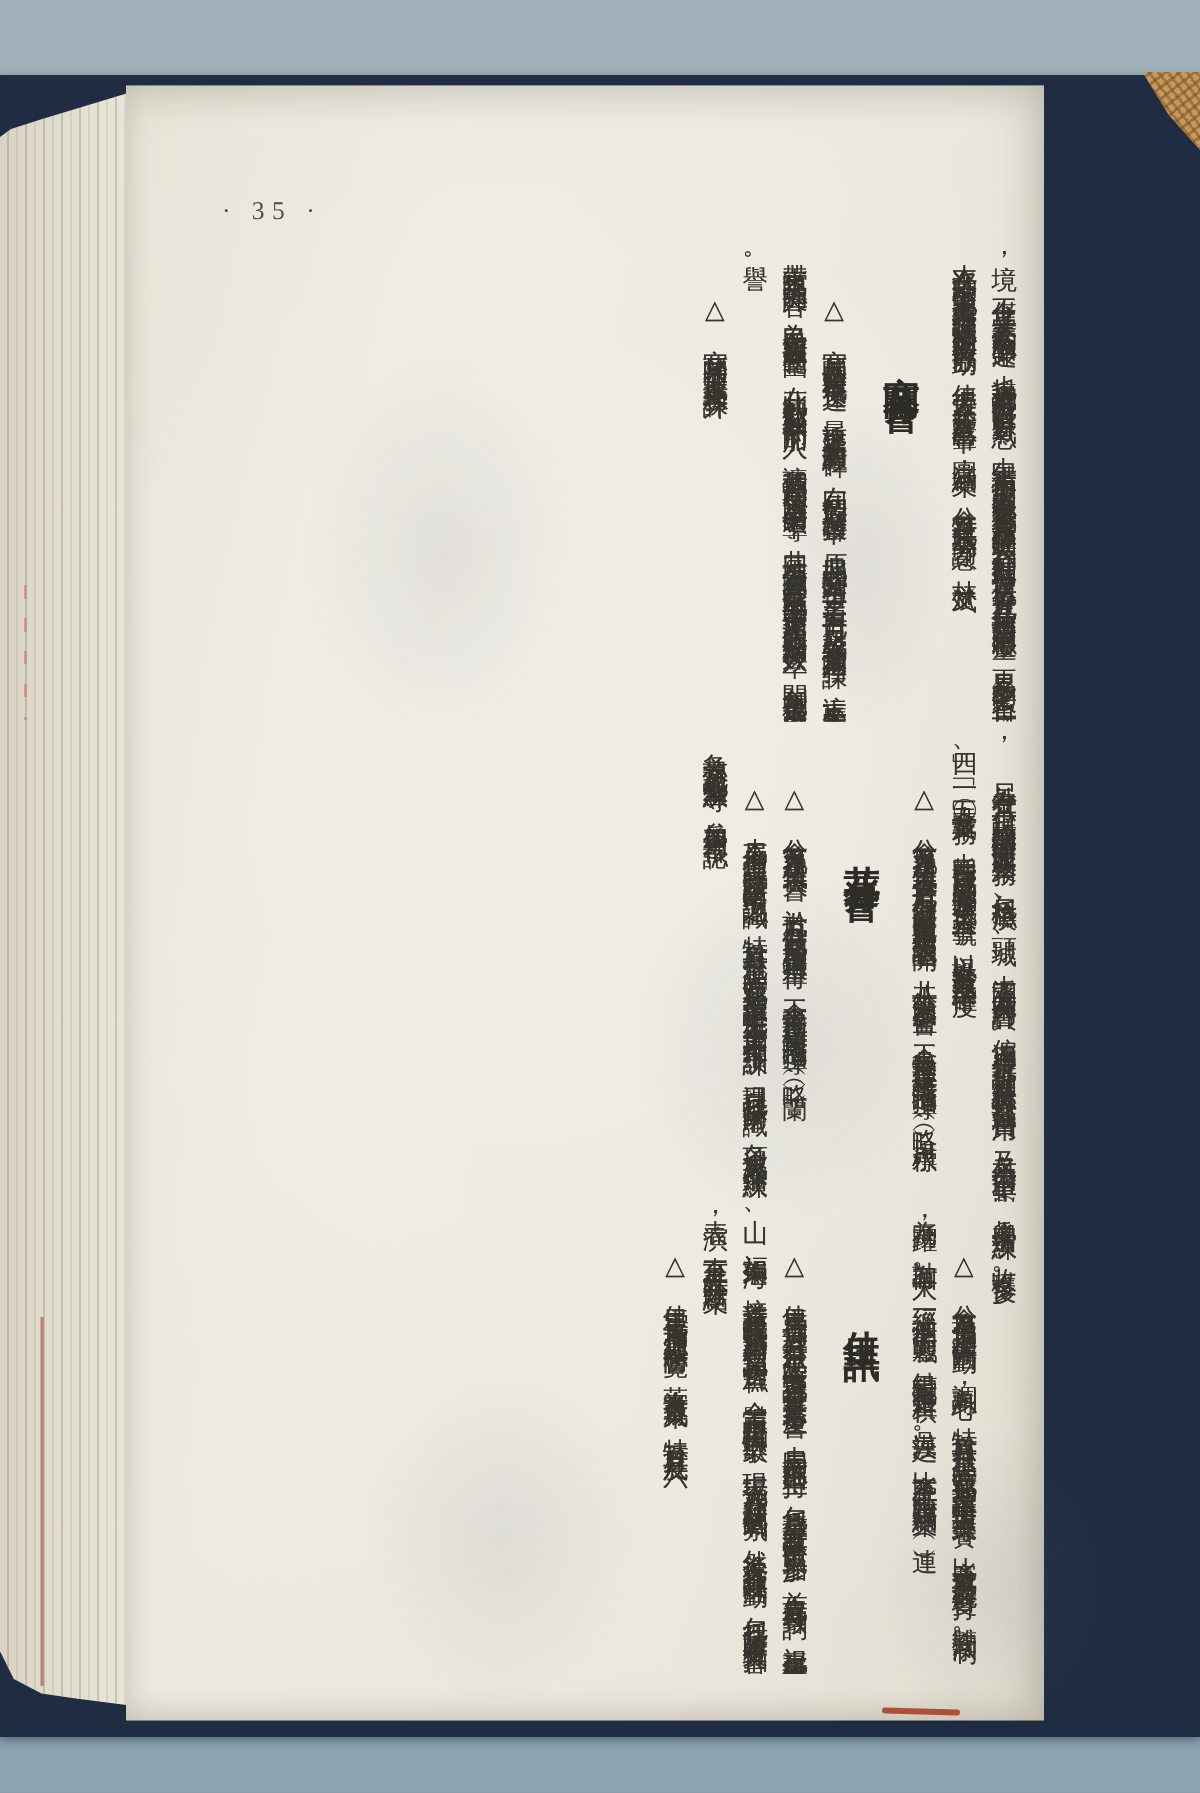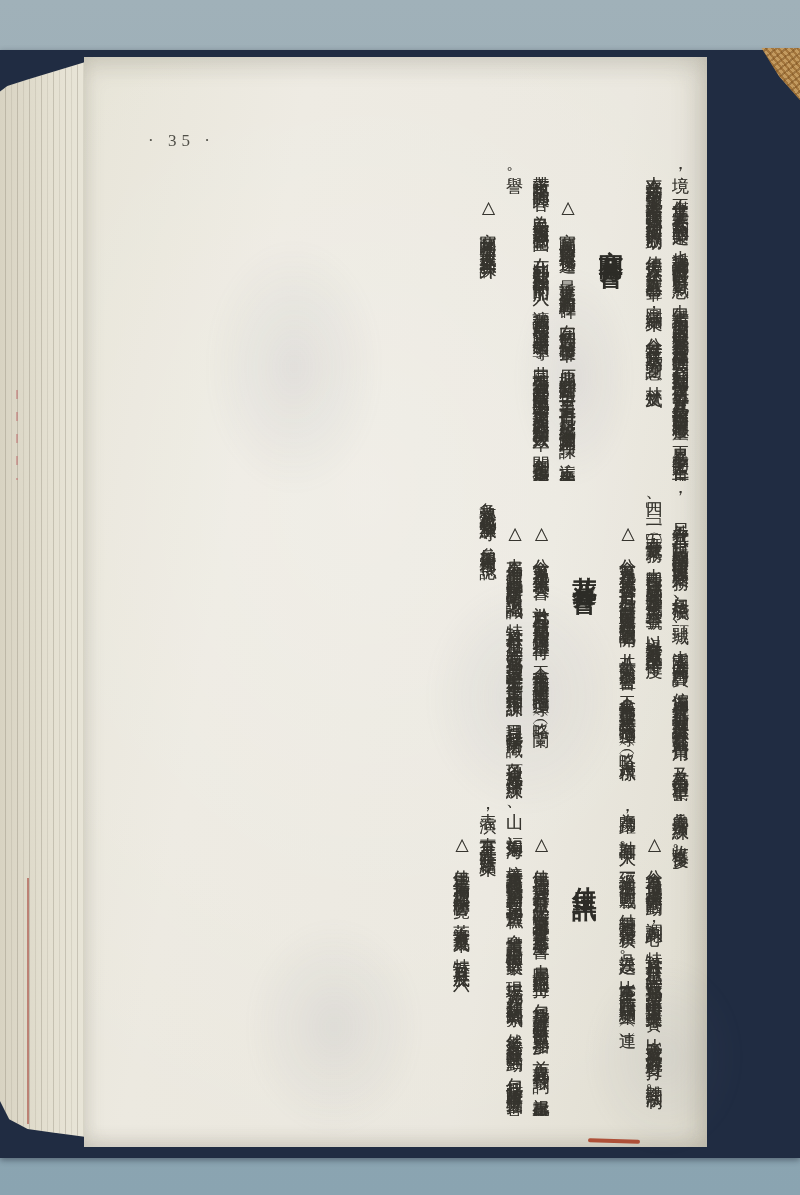--- a/index.html
+++ b/index.html
@@ -36,21 +36,20 @@
   .fore-edge-red-dash{
     position:absolute;left:16px;top:330px;width:2px;height:90px;
     background:repeating-linear-gradient(180deg,rgba(190,110,110,.5) 0 9px,rgba(0,0,0,0) 9px 22px);
   }
   .page{
     position:absolute;left:84px;top:57px;width:612px;height:1090px;
     background:
       radial-gradient(120% 90% at 45% 40%,rgba(255,255,255,.25),rgba(0,0,0,0) 70%),
       linear-gradient(100deg,#e6e3d6 0%,#ece9e0 28%,#eae7de 68%,#dfdccf 100%);
     box-shadow:inset 0 10px 22px rgba(95,90,72,.14),inset -14px 0 24px rgba(95,90,72,.12),inset 0 -8px 14px rgba(95,90,72,.10);
-    padding-left:11px;
   }
   .page-edge-red-sliver{
     position:absolute;left:588px;top:1139px;width:52px;height:4px;
     background:#ae5038;transform:rotate(1.5deg);border-radius:2px;
   }
   
   .smudge{position:absolute;filter:blur(3px);pointer-events:none;
     background:radial-gradient(ellipse at center,rgba(110,115,135,.10),rgba(0,0,0,0) 70%);}
   .s1{left:120px;top:180px;width:180px;height:260px;}
   .s2{left:340px;top:520px;width:200px;height:240px;}

